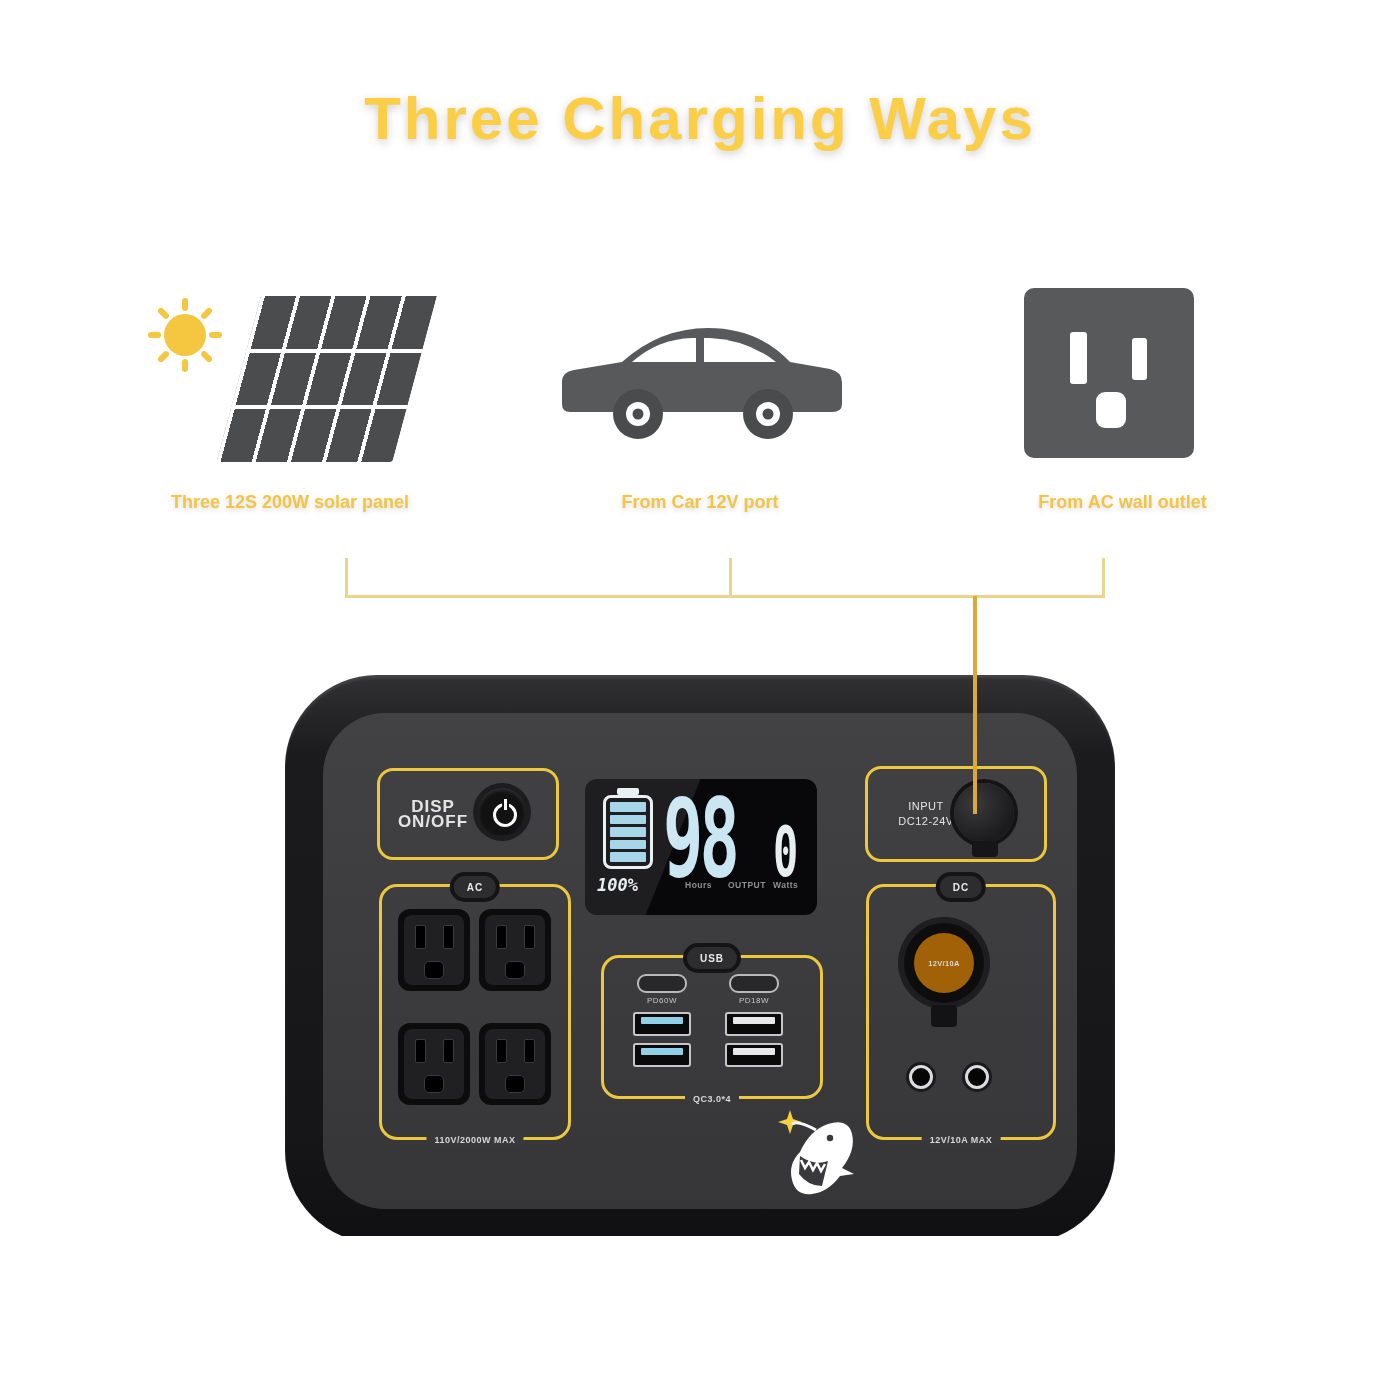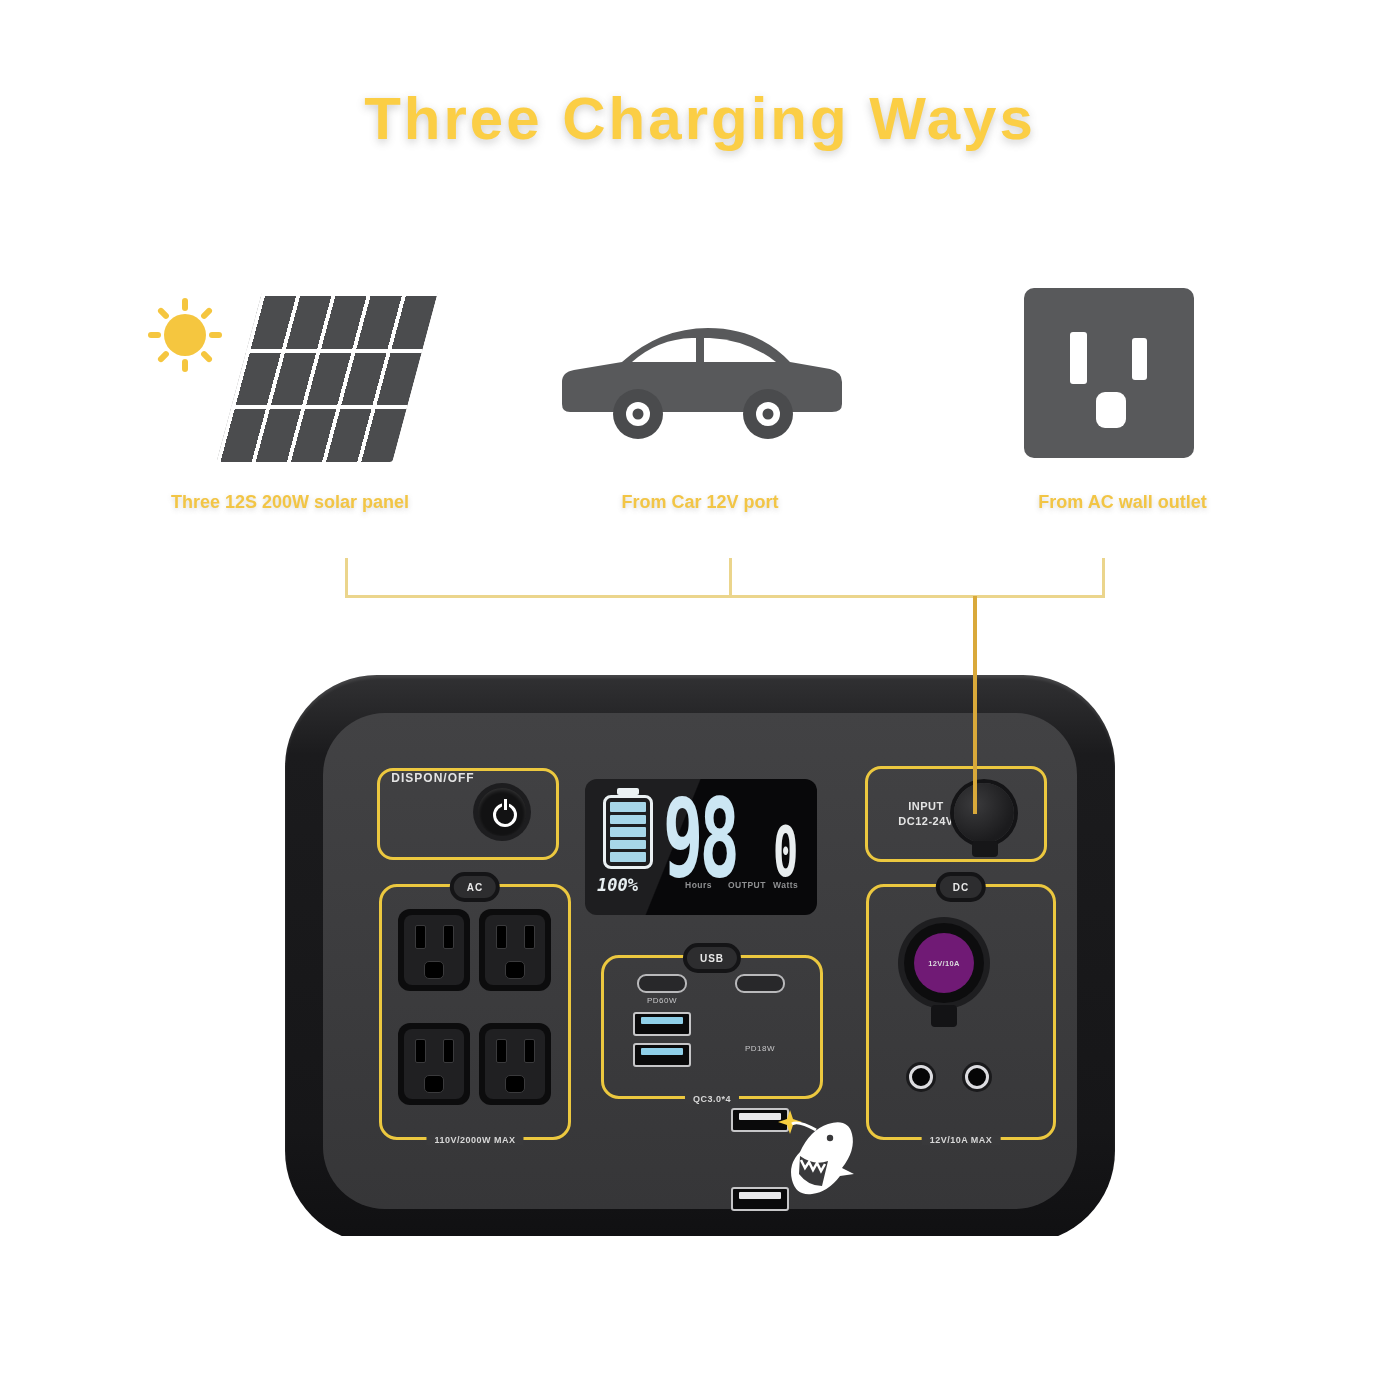--- a/index.html
+++ b/index.html
@@ -45,22 +45,22 @@
             background:linear-gradient(180deg,#313133 0%,#1b1b1d 14%,#161618 80%,#101012 100%);
             box-shadow:inset 0 3px 3px rgba(255,255,255,0.10);}
   .dev-face{position:absolute;left:323px;top:713px;width:754px;height:496px;border-radius:62px;z-index:3;
             background:linear-gradient(180deg,#424244,#363638);}
 
   .ypanel{position:absolute;border:3px solid #ECC83F;border-radius:16px;z-index:4;}
   .ysection{position:absolute;border:3px solid #ECC83F;border-radius:18px;z-index:4;}
 
   
   #disp-panel{left:377px;top:768px;width:176px;height:86px;}
-  .disp-label{position:absolute;left:10px;top:0;height:100%;width:86px;display:flex;flex-direction:row;
-              justify-content:center;color:#E4E4E4;font-size:12px;font-weight:bold;
+  .disp-label{position:absolute;left:10px;top:0;height:100%;width:86px;display:flex;flex-direction:column;
+              justify-content:center;align-items:center;color:#E4E4E4;font-size:17px;font-weight:bold;
               letter-spacing:1px;line-height:15px;}
   .power-btn{position:absolute;left:98px;top:17px;width:48px;height:48px;border-radius:50%;background:#121213;
              box-shadow:0 0 0 5px #1d1d1f,inset 0 2px 4px rgba(255,255,255,0.14);}
   .power-glyph{position:absolute;left:50%;top:50%;width:18px;height:18px;margin:-9px 0 0 -9px;
                border:3px solid #fff;border-radius:50%;}
   .power-glyph::after{content:"";position:absolute;left:50%;top:-7px;width:3px;height:11px;margin-left:-1.5px;
                       background:#fff;box-shadow:0 0 0 2px #121213;}
 
   
   .lcd{position:absolute;left:585px;top:779px;width:232px;height:136px;border-radius:12px;background:#08080a;
@@ -76,21 +76,21 @@
   .lcd-main{position:absolute;left:78px;top:6px;font:bold 108px "DejaVu Sans Mono",monospace;line-height:1;
             letter-spacing:-6px;color:#CBE6F3;transform:scaleX(0.62);transform-origin:left top;}
   .lcd-out{position:absolute;left:188px;top:38px;font:bold 70px "DejaVu Sans Mono",monospace;line-height:1;
            color:#E8EDEF;transform:scaleX(0.6);transform-origin:left top;}
   .lcd-lbl{position:absolute;top:101px;font-size:8.5px;font-weight:bold;color:#8f9092;letter-spacing:0.5px;}
   #lbl-hours{left:100px;} #lbl-output{left:143px;} #lbl-watts{left:188px;}
 
   
   #input-panel{left:865px;top:766px;width:176px;height:90px;}
   .input-label{position:absolute;left:12px;top:0;height:100%;width:92px;display:flex;flex-direction:column;
-               justify-content:center;align-items:center;color:#E4E4E4;font-size:11px;font-weight:bold;
+               justify-content:center;align-items:center;color:#E4E4E4;font-size:11px;font-weight:normal;
                letter-spacing:0.5px;line-height:15px;}
   .input-socket{position:absolute;left:86px;top:14px;width:60px;height:60px;border-radius:50%;
                 background:radial-gradient(circle at 35% 35%,#3a3a3c,#1b1b1d 70%);
                 box-shadow:0 0 0 4px #141416;}
   .input-nub{position:absolute;left:104px;top:72px;width:26px;height:16px;background:#161618;border-radius:4px;}
 
   
   .badge{position:absolute;left:50%;transform:translateX(-50%);top:-15px;height:22px;padding:0 13px;
          background:#2d2d2f;border:4px solid #141416;border-radius:15px;color:#E8E8E8;font-size:10px;
          font-weight:bold;letter-spacing:1px;display:flex;align-items:center;z-index:5;}
@@ -103,33 +103,33 @@
   .outlet-unit::before{content:"";position:absolute;inset:6px;background:#202022;border-radius:8px;}
   .ou-slot{position:absolute;top:16px;width:9px;height:22px;background:#000;border:1px solid #3a3a3c;border-radius:2px;}
   .ou-slot.l{left:17px;} .ou-slot.r{left:45px;}
   .ou-ground{position:absolute;left:26px;bottom:12px;width:18px;height:16px;background:#000;
              border:1px solid #3a3a3c;border-radius:5px;}
   #ou1{left:16px;top:22px;} #ou2{left:97px;top:22px;} #ou3{left:16px;top:136px;} #ou4{left:97px;top:136px;}
 
   
   #usb-section{left:601px;top:955px;width:216px;height:138px;}
   .usb-col{position:absolute;top:16px;width:64px;display:flex;flex-direction:column;align-items:center;}
-  #usb-col-l{left:26px;} #usb-col-r{left:124px;gap:48px;}
+  #usb-col-l{left:26px;} #usb-col-r{left:118px;}
   .usb-c{width:46px;height:15px;border:2px solid #b9b9bb;background:#28282a;border-radius:9px;}
   .usb-lbl{margin-top:3px;font-size:8px;font-weight:normal;color:#C7C7C9;letter-spacing:0.5px;}
   .usb-a{margin-top:7px;width:54px;height:20px;border:2px solid #C6C6C8;background:#0a0a0b;border-radius:3px;
          display:flex;justify-content:center;}
   .tongue{width:42px;height:7px;margin-top:3px;border-radius:1px;}
   .tongue.blue{background:#8FCFE8;} .tongue.white{background:#E8E8EA;}
 
   
   #dc-section{left:866px;top:884px;width:184px;height:250px;}
   .dc-socket{position:absolute;left:35px;top:36px;width:80px;height:80px;border-radius:50%;background:#0d0d0e;
              box-shadow:0 0 0 6px #1e1e20;}
-  .dc-flap{position:absolute;inset:10px;border-radius:50%;background:#701a75;display:flex;align-items:center;
+  .dc-flap{position:absolute;inset:10px;border-radius:50%;background:#a16207;display:flex;align-items:center;
            justify-content:center;color:#D9D9DB;font-size:7.5px;font-weight:bold;letter-spacing:0.3px;}
   .dc-tab{position:absolute;left:62px;top:118px;width:26px;height:22px;background:#131315;border-radius:4px;}
   .dc-port{position:absolute;top:178px;width:18px;height:18px;border-radius:50%;border:3px solid #DCDCE0;
            background:#050506;box-shadow:0 0 0 3px #1a1a1c;}
   #dc-port-1{left:40px;} #dc-port-2{left:96px;}
 
   
   .logo{position:absolute;left:588px;top:1108px;width:280px;height:95px;z-index:5;}
   .brand-text{position:absolute;left:0;top:24px;font-size:44px;font-weight:bold;letter-spacing:-1px;white-space:nowrap;}
   .brand-see{color:#F2C43C;} .brand-devil{color:#ffffff;}

